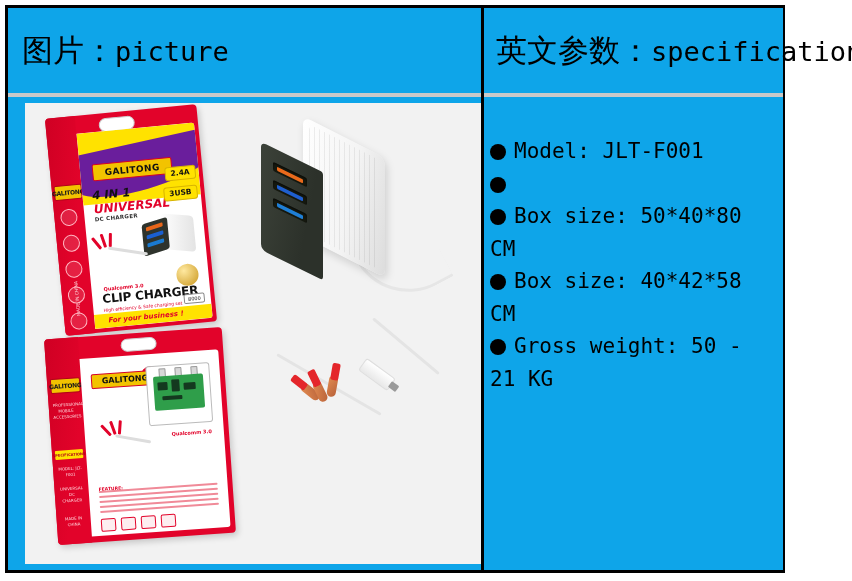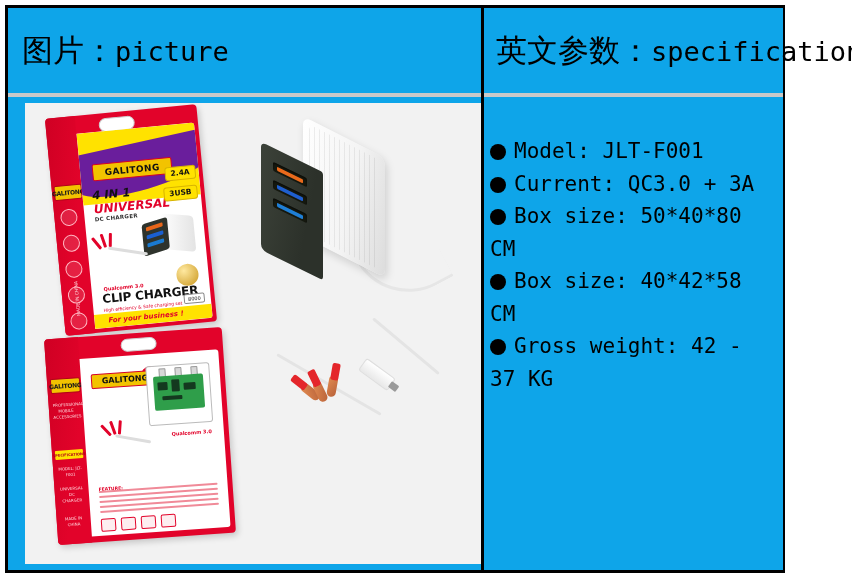--- a/index.html
+++ b/index.html
@@ -904,21 +904,21 @@
             <div class="boot"></div>
           </div>
         </div>
 
       </div>
     </div>
 
     <div class="spec-cell">
       <ul class="spec-list">
         <li><span class="bullet"></span><span class="txt">Model: JLT-F001</span></li>
-        <li><span class="bullet"></span><span class="txt">Current: QC3.0 + 3A</span></li>
+        <li><span class="bullet"></span></li>
         <li><span class="bullet"></span><span class="txt">Box size: 50*40*80 CM</span></li>
         <li><span class="bullet"></span><span class="txt">Box size: 40*42*58 CM</span></li>
-        <li><span class="bullet"></span><span class="txt">Gross weight: 42 - 37 KG</span></li>
+        <li><span class="bullet"></span><span class="txt">Gross weight: 50 - 21 KG</span></li>
       </ul>
     </div>
 
   </div>
 </div>
 
 </body></html>

